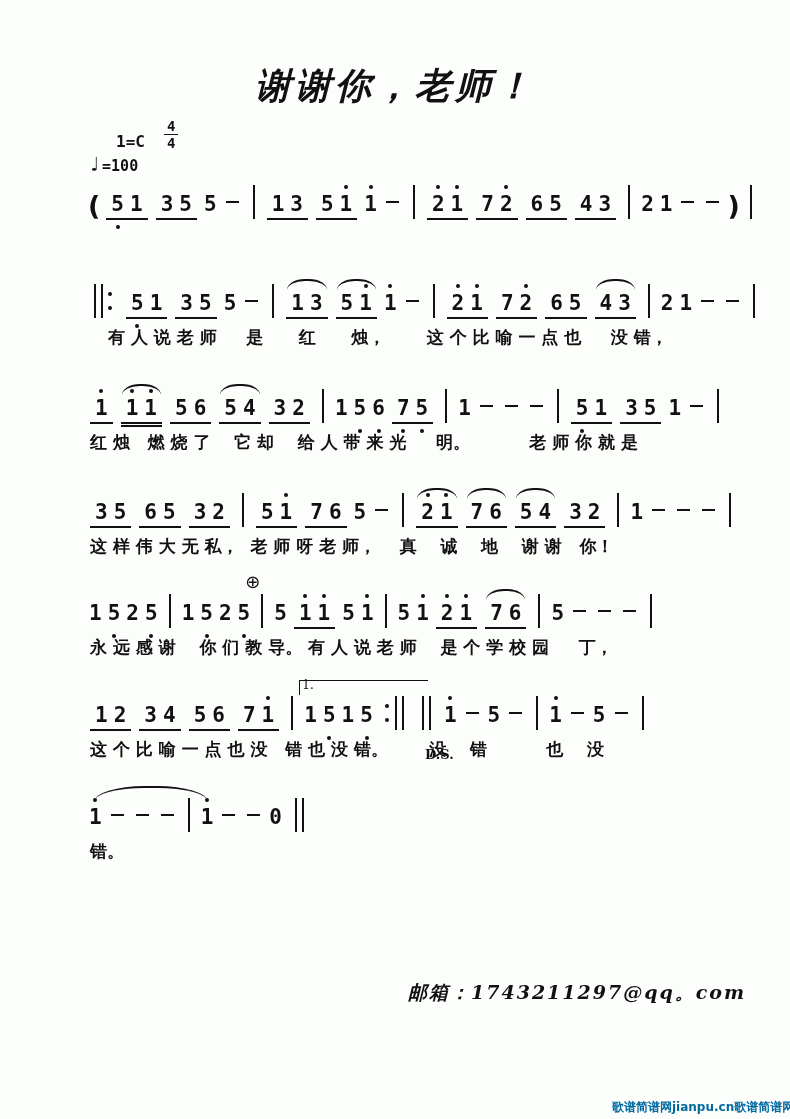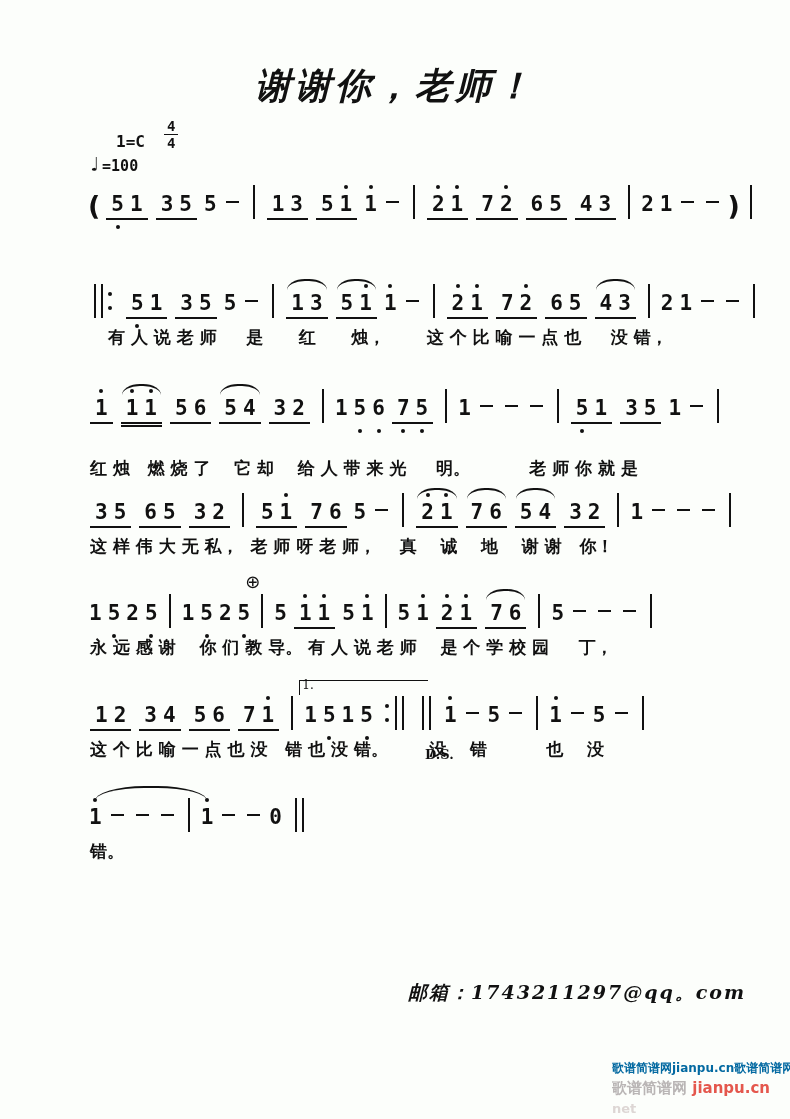--- a/index.html
+++ b/index.html
@@ -76,32 +76,31 @@
   <div class="tempo">
     <span class="tnote">♩</span><span>=100</span>
   </div>
 
 
   <div id="music">
       <div class="music-line" style="top: 185px;"><span class="paren">(</span><span class="grp"><span class="n db">5</span><span class="n">1</span></span><span class="grp"><span class="n">3</span><span class="n">5</span></span><span class="n">5</span><span class="dsh"></span><span class="bar"></span><span class="grp"><span class="n">1</span><span class="n">3</span></span><span class="grp"><span class="n">5</span><span class="n da">1</span></span><span class="n da">1</span><span class="dsh"></span><span class="bar"></span><span class="grp"><span class="n da">2</span><span class="n da">1</span></span><span class="grp"><span class="n">7</span><span class="n da">2</span></span><span class="grp"><span class="n">6</span><span class="n">5</span></span><span class="grp"><span class="n">4</span><span class="n">3</span></span><span class="bar"></span><span class="n">2</span><span class="n">1</span><span class="dsh"></span><span class="dsh"></span><span class="paren">)</span><span class="bar"></span></div>
       <div class="music-line" style="top: 284px;"><span class="rpt"><span class="dbar"></span><span class="rdots"></span></span><span class="grp"><span class="n db">5</span><span class="n">1</span></span><span class="grp"><span class="n">3</span><span class="n">5</span></span><span class="n">5</span><span class="dsh"></span><span class="bar"></span><span class="grp"><span class="n">1</span><span class="n">3</span></span><span class="grp"><span class="n">5</span><span class="n da">1</span></span><span class="n da">1</span><span class="dsh"></span><span class="bar"></span><span class="grp"><span class="n da">2</span><span class="n da">1</span></span><span class="grp"><span class="n">7</span><span class="n da">2</span></span><span class="grp"><span class="n">6</span><span class="n">5</span></span><span class="grp"><span class="n">4</span><span class="n">3</span></span><span class="bar"></span><span class="n">2</span><span class="n">1</span><span class="dsh"></span><span class="dsh"></span><span class="bar"></span><div class="slur" style="left: 201.281px; top: -5px; width: 39.3125px; height: 9px;"></div><div class="slur" style="left: 250.594px; top: -5px; width: 39.3125px; height: 9px;"></div><div class="slur" style="left: 509.5px; top: -5px; width: 39.3125px; height: 9px;"></div></div>
       <div class="lyrics" style="top: 326px; margin-left: 18px;">有 人 说 老 师     是      红      烛，       这 个 比 喻 一 点 也     没 错，</div>
       <div class="music-line" style="top: 389px;"><span class="grp"><span class="n da">1</span></span><span class="grp u2"><span class="n da">1</span><span class="n da">1</span></span><span class="grp"><span class="n">5</span><span class="n">6</span></span><span class="grp"><span class="n">5</span><span class="n">4</span></span><span class="grp"><span class="n">3</span><span class="n">2</span></span><span class="bar"></span><span class="n">1</span><span class="n db">5</span><span class="n db">6</span><span class="grp"><span class="n db">7</span><span class="n db">5</span></span><span class="bar"></span><span class="n">1</span><span class="dsh"></span><span class="dsh"></span><span class="dsh"></span><span class="bar"></span><span class="grp"><span class="n db">5</span><span class="n">1</span></span><span class="grp"><span class="n">3</span><span class="n">5</span></span><span class="n">1</span><span class="dsh"></span><span class="bar"></span><div class="slur" style="left: 35.6562px; top: -5px; width: 39.3125px; height: 9px;"></div><div class="slur" style="left: 134.281px; top: -5px; width: 39.3125px; height: 9px;"></div></div>
-      <div class="lyrics" style="top: 431px; margin-top: 26px;">红 烛   燃 烧 了    它 却    给 人 带 来 光     明。          老 师 你 就 是</div>
+      <div class="lyrics" style="top: 431px;">红 烛   燃 烧 了    它 却    给 人 带 来 光     明。          老 师 你 就 是</div>
       <div class="music-line" style="top: 493px;"><span class="grp"><span class="n">3</span><span class="n">5</span></span><span class="grp"><span class="n">6</span><span class="n">5</span></span><span class="grp"><span class="n">3</span><span class="n">2</span></span><span class="bar"></span><span class="grp"><span class="n">5</span><span class="n da">1</span></span><span class="grp"><span class="n">7</span><span class="n">6</span></span><span class="n">5</span><span class="dsh"></span><span class="bar"></span><span class="grp"><span class="n da">2</span><span class="n da">1</span></span><span class="grp"><span class="n">7</span><span class="n">6</span></span><span class="grp"><span class="n">5</span><span class="n">4</span></span><span class="grp"><span class="n">3</span><span class="n">2</span></span><span class="bar"></span><span class="n">1</span><span class="dsh"></span><span class="dsh"></span><span class="dsh"></span><span class="bar"></span><div class="slur" style="left: 331.219px; top: -5px; width: 39.3125px; height: 9px;"></div><div class="slur" style="left: 380.531px; top: -5px; width: 39.3125px; height: 9px;"></div><div class="slur" style="left: 429.844px; top: -5px; width: 39.3125px; height: 9px;"></div></div>
       <div class="lyrics" style="top: 535px;">这 样 伟 大 无 私，  老 师 呀 老 师，    真    诚    地    谢 谢   你！</div>
       <div class="music-line" style="top: 594px;"><span class="n">1</span><span class="n db">5</span><span class="n">2</span><span class="n db">5</span><span class="bar"></span><span class="n">1</span><span class="n db">5</span><span class="n">2</span><span class="n db">5</span><span class="anchor"><span class="coda">⊕</span></span><span class="bar"></span><span class="n">5</span><span class="grp"><span class="n da">1</span><span class="n da">1</span></span><span class="n">5</span><span class="n da">1</span><span class="bar"></span><span class="n">5</span><span class="n da">1</span><span class="grp"><span class="n da">2</span><span class="n da">1</span></span><span class="grp"><span class="n">7</span><span class="n">6</span></span><span class="bar"></span><span class="n">5</span><span class="dsh"></span><span class="dsh"></span><span class="dsh"></span><span class="bar"></span><div class="slur" style="left: 400.156px; top: -5px; width: 39.3125px; height: 9px;"></div></div>
       <div class="lyrics" style="top: 636px;">永 远 感 谢    你 们 教 导。 有 人 说 老 师    是 个 学 校 园     丁，</div>
       <div class="music-line" style="top: 696px;"><span class="grp"><span class="n">1</span><span class="n">2</span></span><span class="grp"><span class="n">3</span><span class="n">4</span></span><span class="grp"><span class="n">5</span><span class="n">6</span></span><span class="grp"><span class="n">7</span><span class="n da">1</span></span><span class="bar"></span><span class="anchor"><span class="volta">
             <span class="vlabel">1.</span>
           </span></span><span class="n">1</span><span class="n db">5</span><span class="n">1</span><span class="n db">5</span><span class="rpt"><span class="rdots"></span><span class="dbar"></span></span><span class="dbar wide"></span><span class="anchor"><span class="dsmk">D.S.</span></span><span class="n da">1</span><span class="dsh"></span><span class="n">5</span><span class="dsh"></span><span class="bar"></span><span class="n da">1</span><span class="dsh"></span><span class="n">5</span><span class="dsh"></span><span class="bar"></span></div>
       <div class="lyrics" style="top: 738px;">这 个 比 喻 一 点 也 没   错 也 没 错。       没    错          也    没</div>
       <div class="music-line" style="top: 798px;"><span class="n da">1</span><span class="dsh"></span><span class="dsh"></span><span class="dsh"></span><span class="bar"></span><span class="n da">1</span><span class="dsh"></span><span class="dsh"></span><span class="n">0</span><span class="dbar wide"></span><div class="slur" style="left: 9.32812px; top: -12.3987px; width: 111.656px; height: 13.3987px;"></div></div>
       <div class="lyrics" style="top: 840px;">错。</div>
     </div>
 
   <div class="email">邮箱：1743211297@qq。com</div>
 
   <div class="wm">
     <div class="wm-faint">歌谱简谱网jianpu.cn歌谱简谱网</div>
-    <div><span class="wm-site">歌谱简谱网 </span><span class="wm-domain">jianpu.cn</span><span class="wm-suffix"> net</span></div>
   </div>
 </div>
 
 </body></html>

